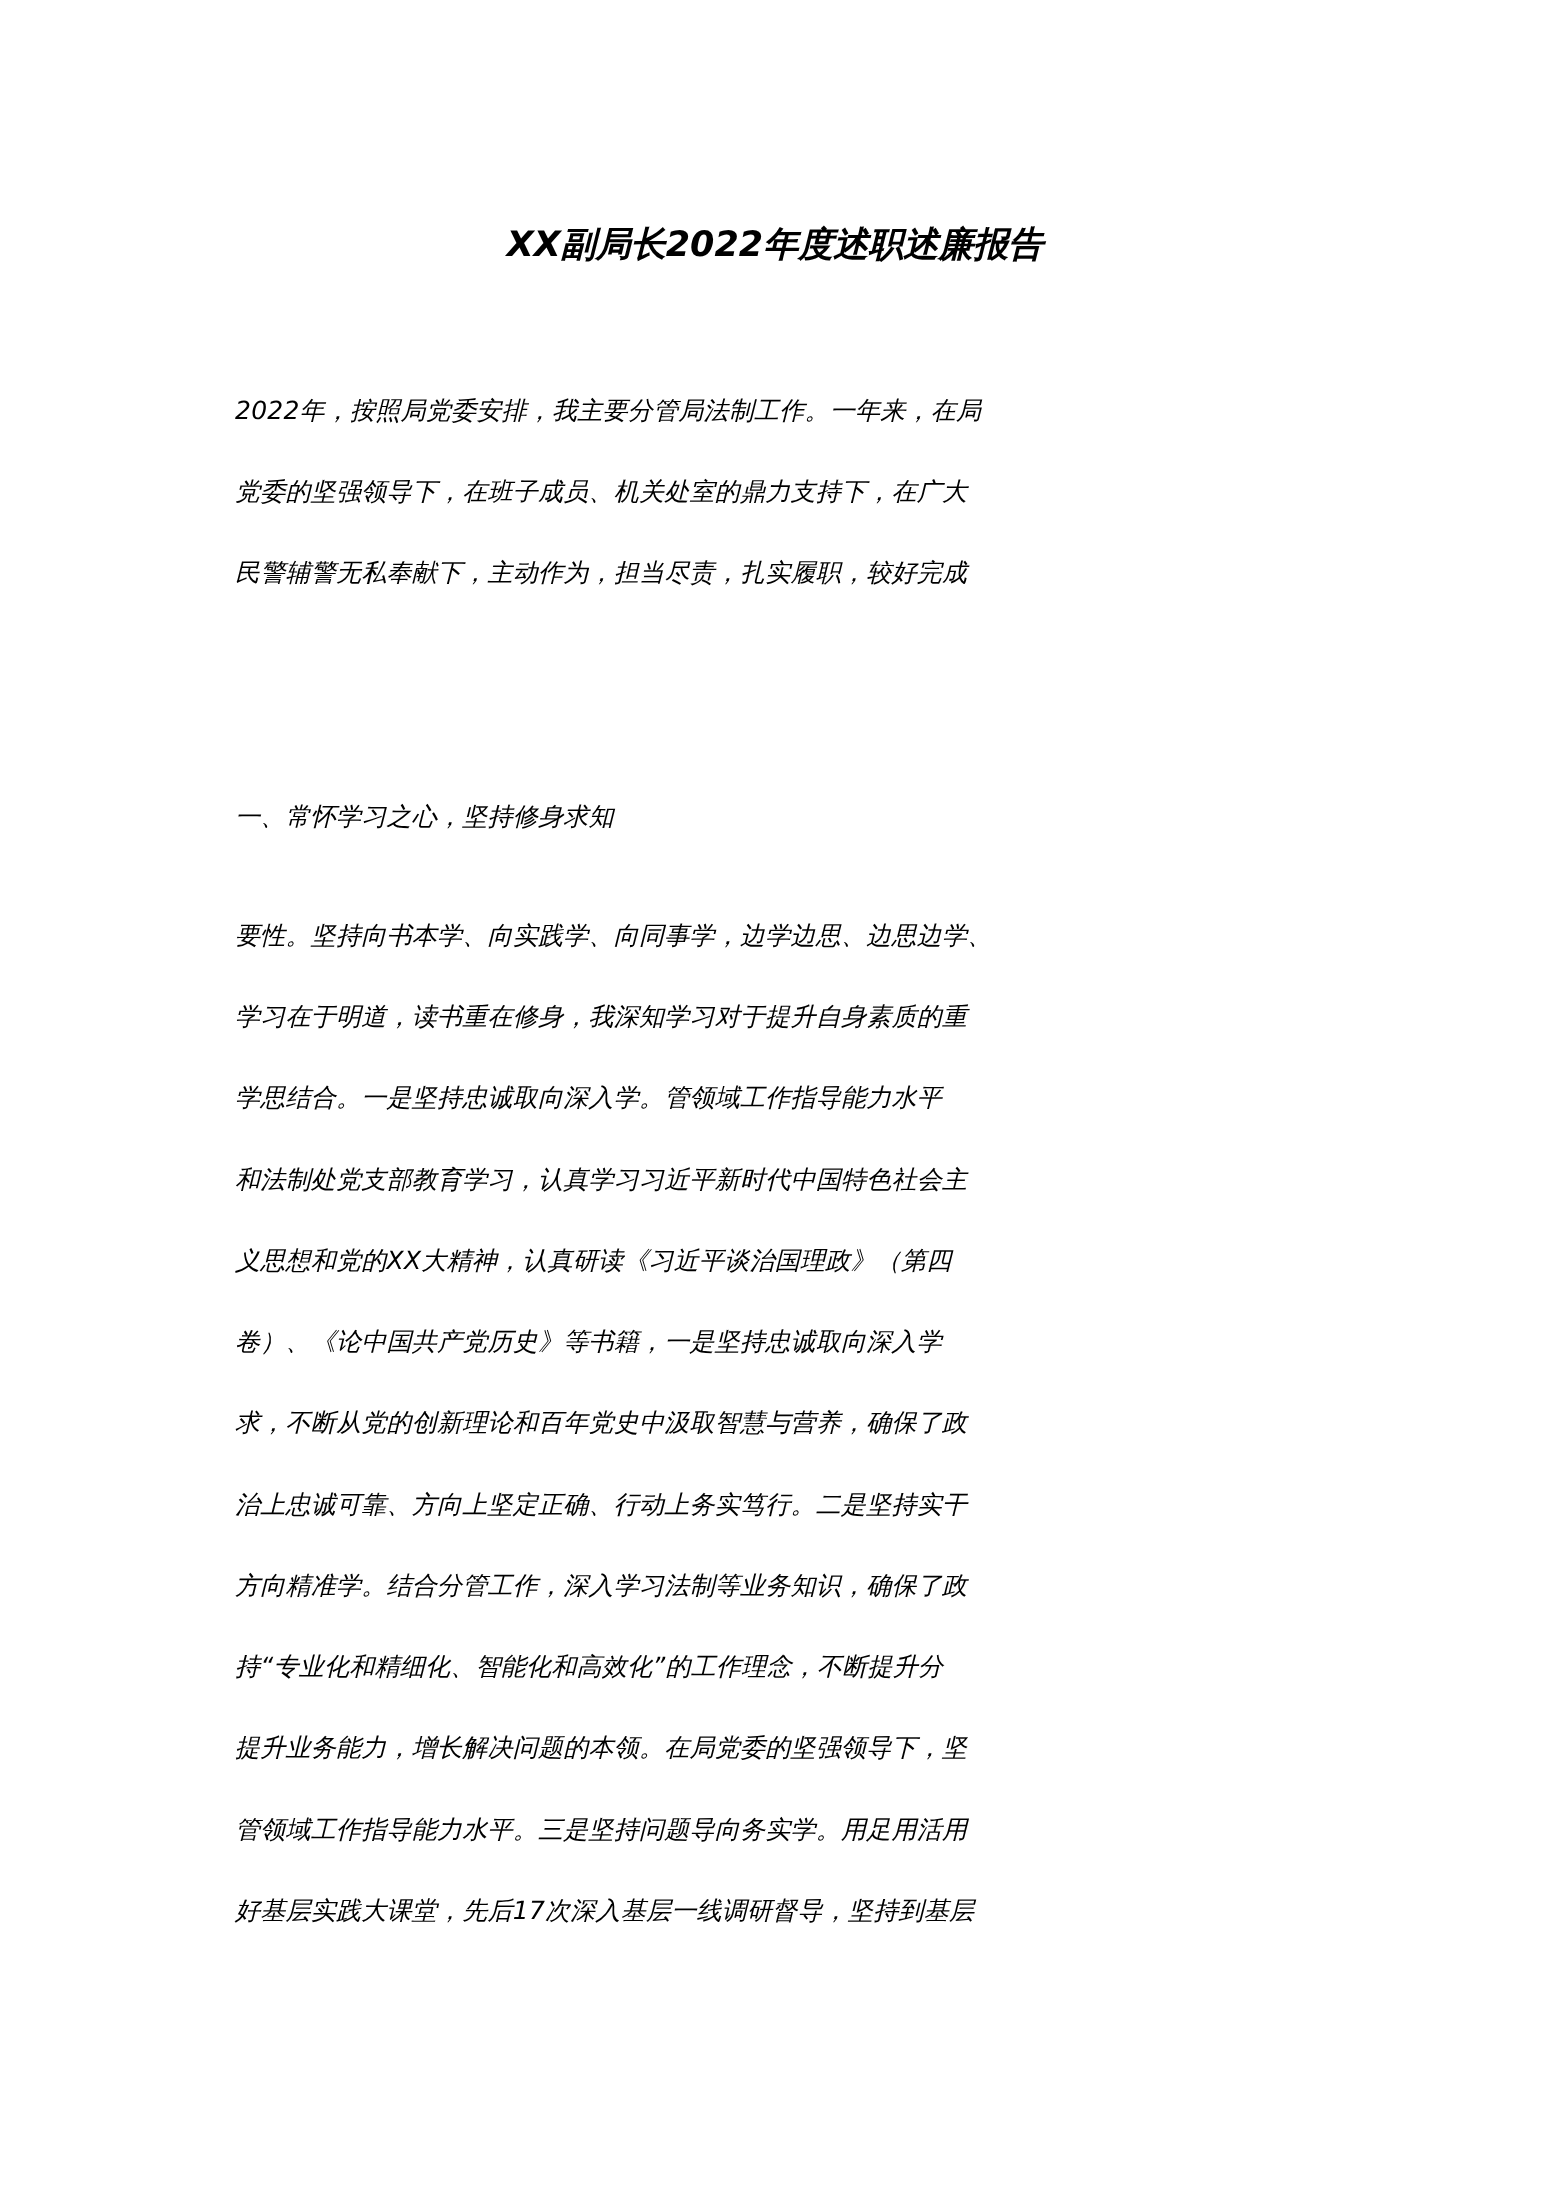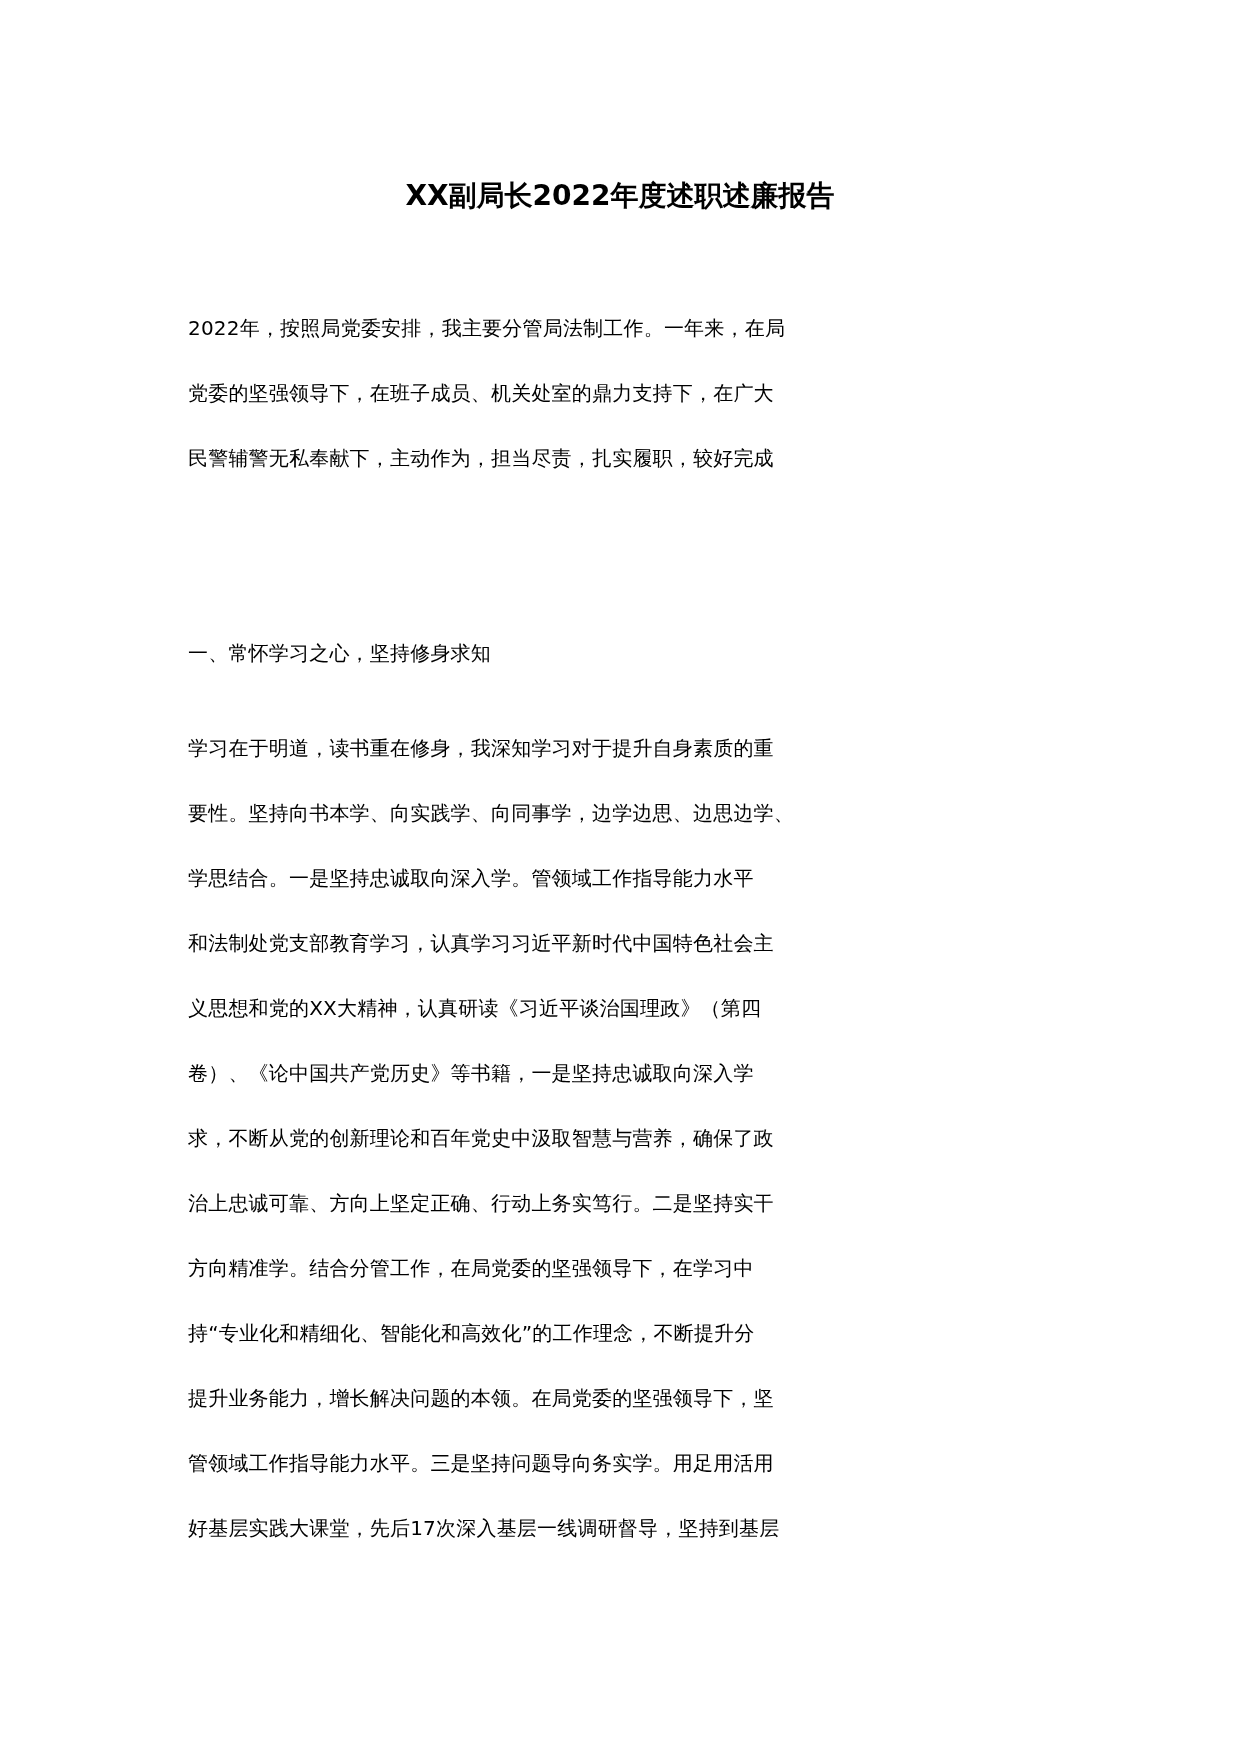--- a/index.html
+++ b/index.html
@@ -15,20 +15,21 @@
       font-family: "DejaVu Sans", "Liberation Sans", sans-serif;
       color: #000000;
     }
     .page {
       position: absolute;
       left: 0;
       top: 0;
       width: 1240px;
       height: 1754px;
       background: #ffffff;
+      font-style: italic;
     }
     .title {
       position: absolute;
       left: 0;
       width: 1240px;
       top: 176px;
       text-align: center;
       font-size: 28px;
       font-weight: bold;
       line-height: 40px;
@@ -63,28 +64,28 @@
     <span class="line">2022年，按照局党委安排，我主要分管局法制工作。一年来，在局</span>
     <span class="line">党委的坚强领导下，在班子成员、机关处室的鼎力支持下，在广大</span>
     <span class="line">民警辅警无私奉献下，主动作为，担当尽责，扎实履职，较好完成</span>
   </div>
 
   <div class="block" id="heading-1">
     <span class="line">一、常怀学习之心，坚持修身求知</span>
   </div>
 
   <div class="block" id="para-1">
+    <span class="line">要性。坚持向书本学、向实践学、向同事学，边学边思、边思边学、</span>
     <span class="line">学习在于明道，读书重在修身，我深知学习对于提升自身素质的重</span>
-    <span class="line">要性。坚持向书本学、向实践学、向同事学，边学边思、边思边学、</span>
     <span class="line">学思结合。一是坚持忠诚取向深入学。管领域工作指导能力水平</span>
     <span class="line">和法制处党支部教育学习，认真学习习近平新时代中国特色社会主</span>
     <span class="line">义思想和党的XX大精神，认真研读《习近平谈治国理政》（第四</span>
     <span class="line">卷）、《论中国共产党历史》等书籍，一是坚持忠诚取向深入学</span>
     <span class="line">求，不断从党的创新理论和百年党史中汲取智慧与营养，确保了政</span>
     <span class="line">治上忠诚可靠、方向上坚定正确、行动上务实笃行。二是坚持实干</span>
-    <span class="line">方向精准学。结合分管工作，在局党委的坚强领导下，在学习中</span>
+    <span class="line">方向精准学。结合分管工作，深入学习法制等业务知识，确保了政</span>
     <span class="line">持“专业化和精细化、智能化和高效化”的工作理念，不断提升分</span>
     <span class="line">提升业务能力，增长解决问题的本领。在局党委的坚强领导下，坚</span>
     <span class="line">管领域工作指导能力水平。三是坚持问题导向务实学。用足用活用</span>
     <span class="line">好基层实践大课堂，先后17次深入基层一线调研督导，坚持到基层</span>
   </div>
 
 </div>
 
 </body></html>

